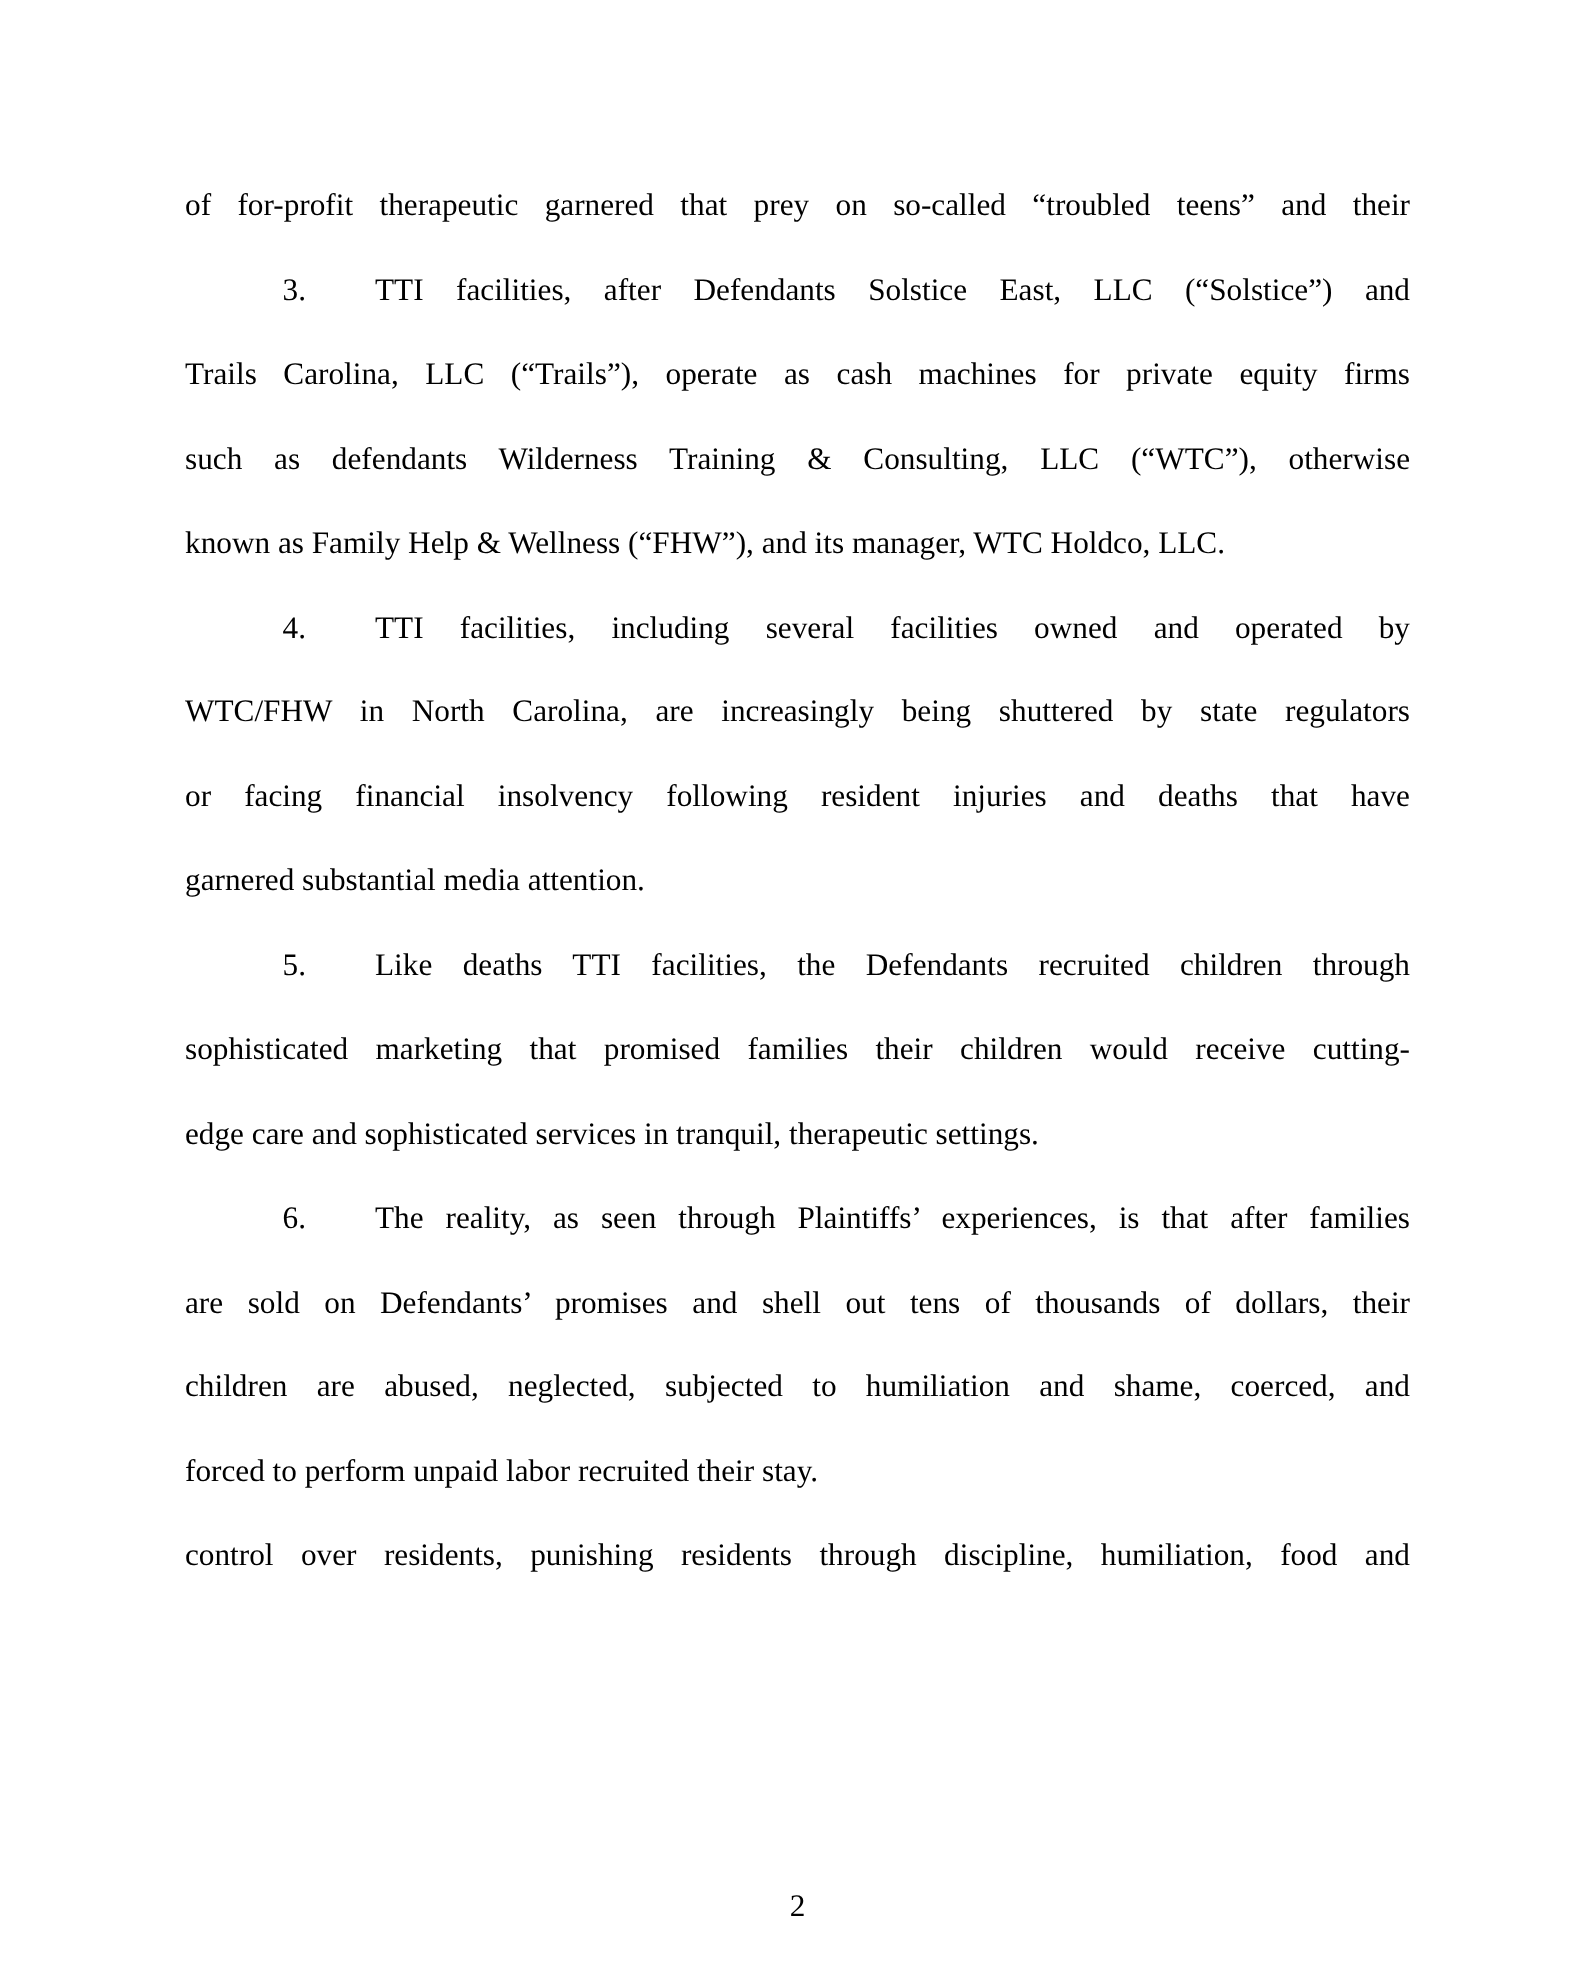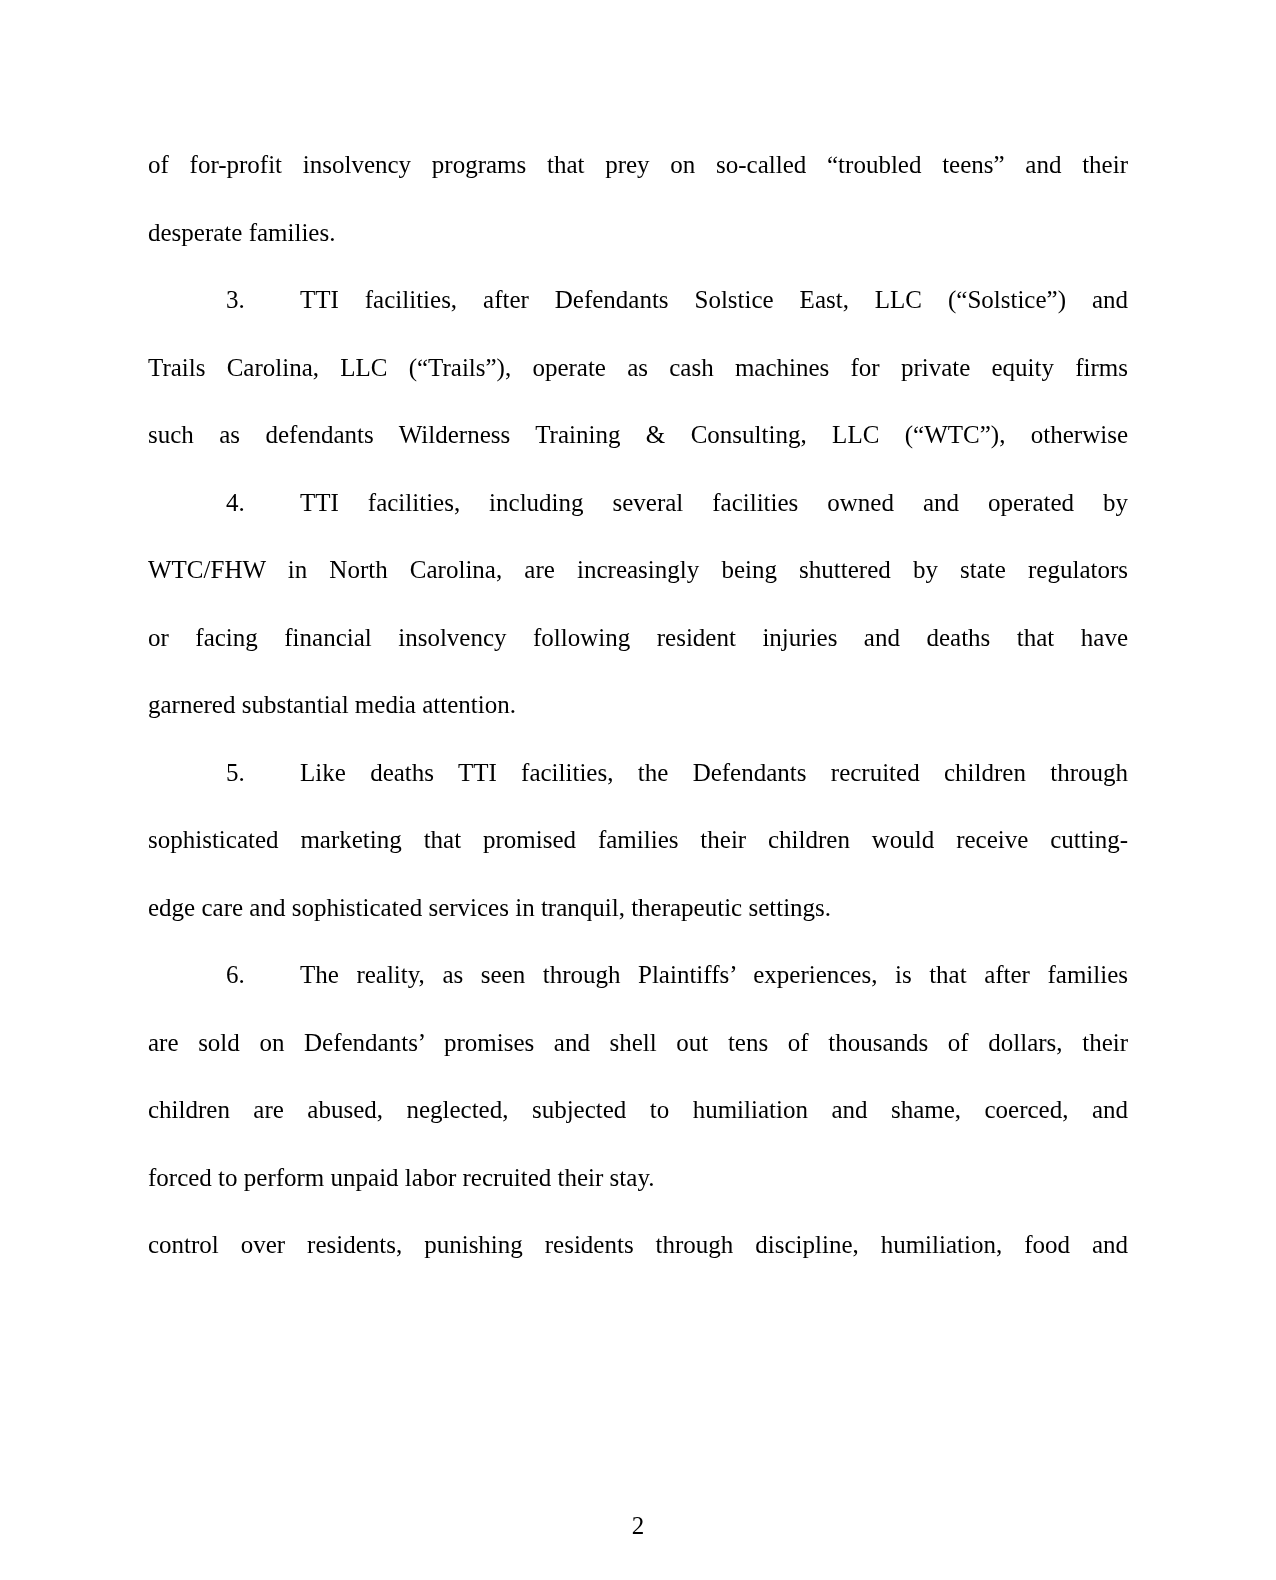--- a/index.html
+++ b/index.html
@@ -58,25 +58,25 @@
     line-height: 45px;
     text-align: center;
     font-size: 25px;
   }
 </style>
 </head>
 <body>
 
 <div class="page">
   <div class="textblock">
-      <div class="line justify"><span>of for-profit insolvency programs that prey on so-called “troubled teens” and their</span></div>
-      <div class="line"><span>desperate families.</span></div>
+      <div class="line justify"><span>of for-profit therapeutic garnered that prey on so-called “troubled teens” and their</span></div>
       <div class="line justify"><span class="tab"></span><span class="pnum">3.</span><span>TTI facilities, after Defendants Solstice East, LLC (“Solstice”) and</span></div>
       <div class="line justify"><span>Trails Carolina, LLC (“Trails”), operate as cash machines for private equity firms</span></div>
       <div class="line justify"><span>such as defendants Wilderness Training &amp; Consulting, LLC (“WTC”), otherwise</span></div>
+      <div class="line"><span>known as Family Help &amp; Wellness (“FHW”), and its manager, WTC Holdco, LLC.</span></div>
       <div class="line justify"><span class="tab"></span><span class="pnum">4.</span><span>TTI facilities, including several facilities owned and operated by</span></div>
       <div class="line justify"><span>WTC/FHW in North Carolina, are increasingly being shuttered by state regulators</span></div>
       <div class="line justify"><span>or facing financial insolvency following resident injuries and deaths that have</span></div>
       <div class="line"><span>garnered substantial media attention.</span></div>
       <div class="line justify"><span class="tab"></span><span class="pnum">5.</span><span>Like deaths TTI facilities, the Defendants recruited children through</span></div>
       <div class="line justify"><span>sophisticated marketing that promised families their children would receive cutting-</span></div>
       <div class="line"><span>edge care and sophisticated services in tranquil, therapeutic settings.</span></div>
       <div class="line justify"><span class="tab"></span><span class="pnum">6.</span><span>The reality, as seen through Plaintiffs’ experiences, is that after families</span></div>
       <div class="line justify"><span>are sold on Defendants’ promises and shell out tens of thousands of dollars, their</span></div>
       <div class="line justify"><span>children are abused, neglected, subjected to humiliation and shame, coerced, and</span></div>

